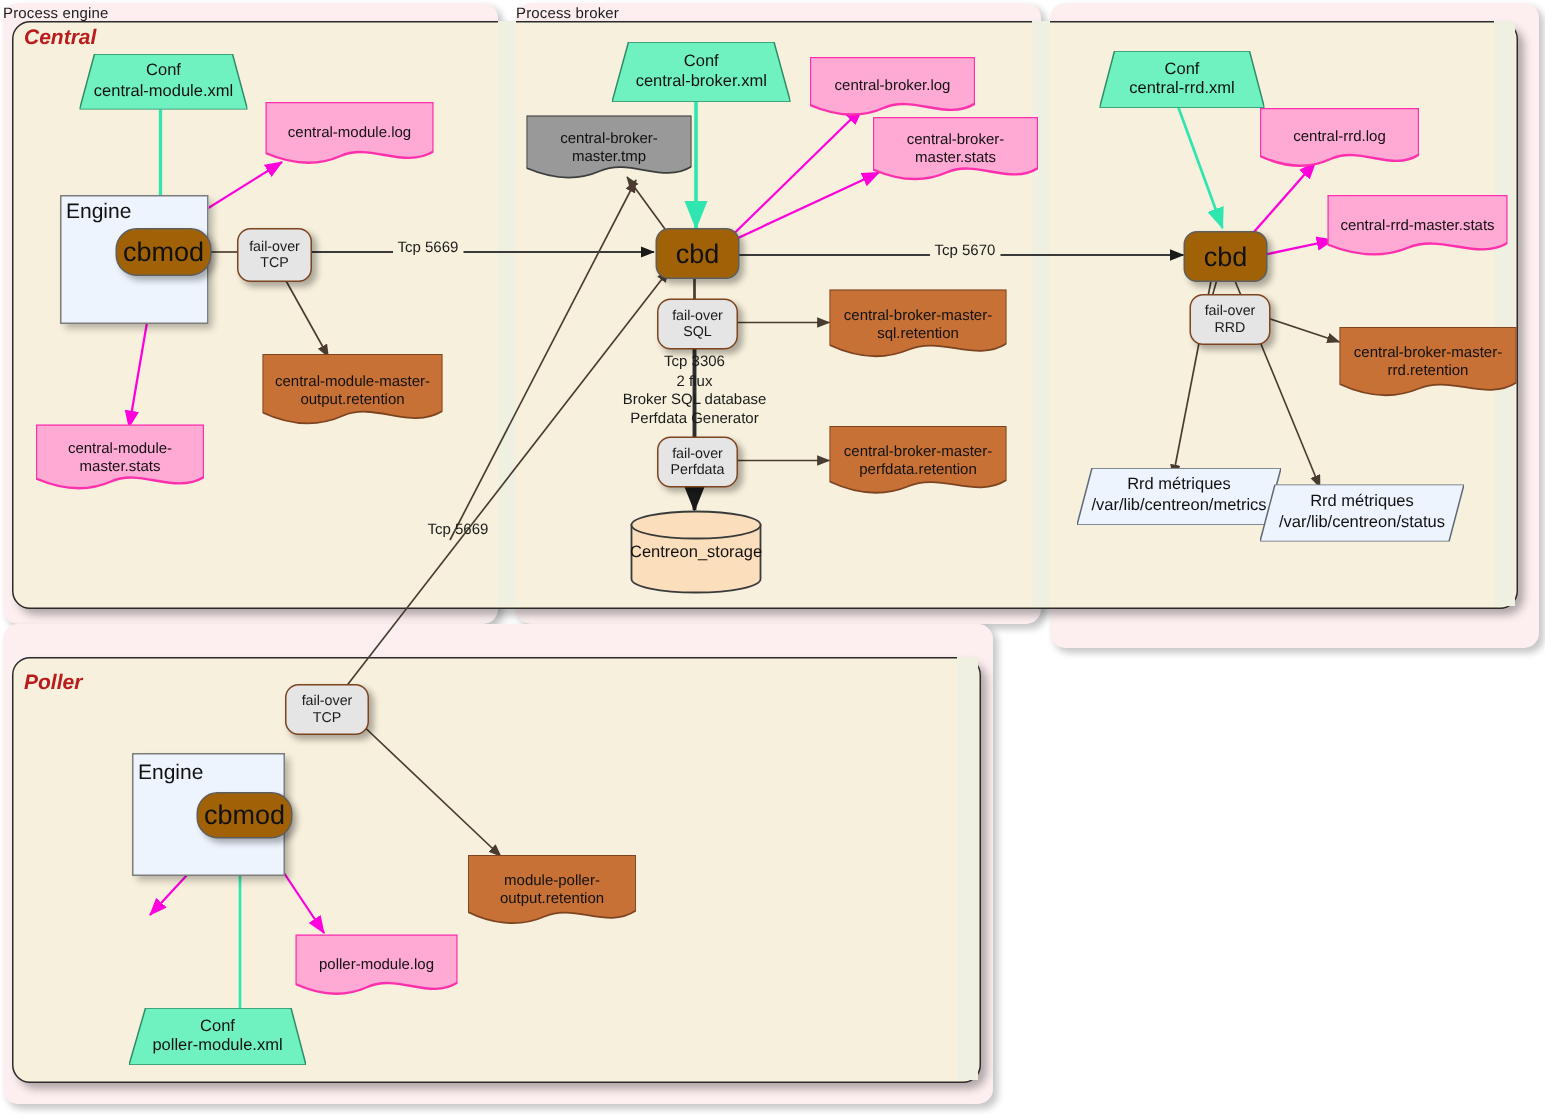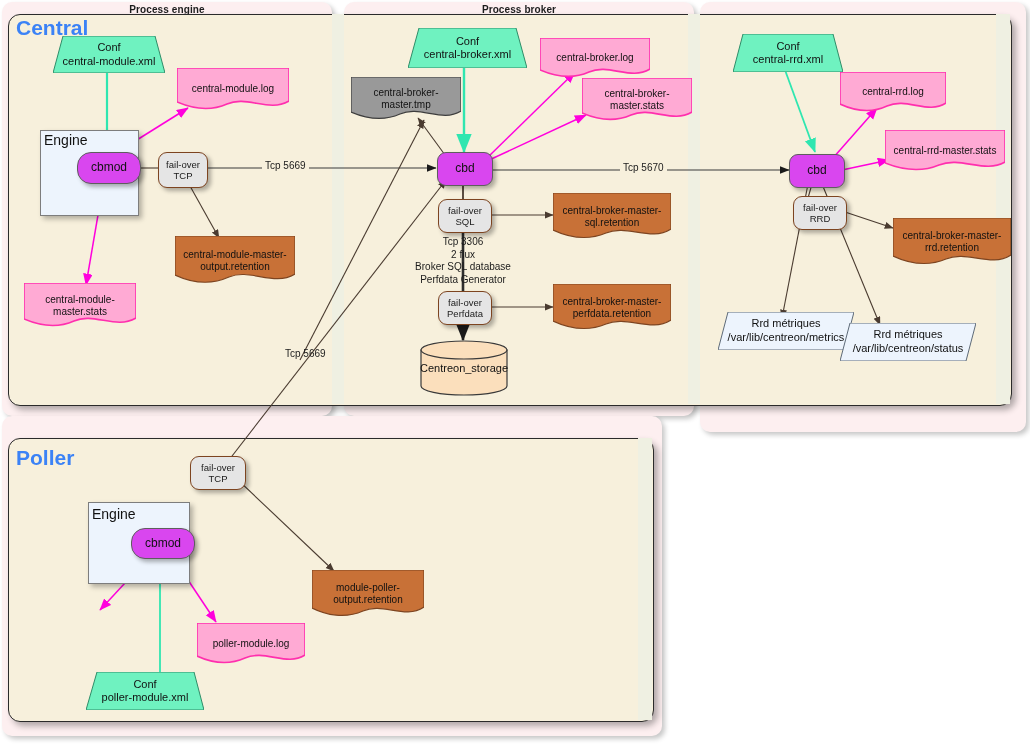--- a/index.html
+++ b/index.html
@@ -2,38 +2,38 @@
 <html><head>
 <meta charset="utf-8">
 <style>
   html,body{margin:0;padding:0;background:#ffffff;}
   body{font-family:"Liberation Sans", sans-serif;}
   #stage{position:relative;width:1030px;height:744px;background:#ffffff;overflow:hidden;}
 
   
   .pink-frame{position:absolute;background:#fdeff0;border-radius:10px;
               box-shadow:3px 3px 5px rgba(0,0,0,.22);}
-  .pink-label{position:absolute;font-size:10px;font-weight:bold;color:#1d1d1d;
-              text-align:center;letter-spacing:.1px;}
+  .pink-label{position:absolute;font-size:10px;font-weight:normal;color:#1d1d1d;
+              text-align:left;letter-spacing:.1px;}
   .beige-box{position:absolute;background:#f7f0dc;border:1.6px solid #2b2b2b;
              border-radius:12px;box-shadow:4px 4px 6px rgba(0,0,0,.30);}
-  .zone-title{position:absolute;font-size:21px;font-weight:bold;color:#3b82f6;
-              font-family:"Liberation Sans",sans-serif;}
+  .zone-title{position:absolute;font-size:14px;font-weight:bold;color:#b91c1c;
+              font-family:"Liberation Sans",sans-serif;font-style:italic;}
 
   
   .engine-box{position:absolute;background:#edf4fd;border:1px solid #7d7d7d;
               box-shadow:3px 3px 5px rgba(0,0,0,.28);}
   .engine-label{position:absolute;font-size:14px;color:#111;}
 
   
   .node{position:absolute;display:flex;align-items:center;justify-content:center;
         text-align:center;line-height:1.12;color:#111;}
 
-  .rounded-proc{background:#d946ef;border:1.4px solid #5e5e5e;border-radius:9px;
-                font-size:12px;box-shadow:3px 3px 4px rgba(0,0,0,.30);}
+  .rounded-proc{background:#a16207;border:1.4px solid #5e5e5e;border-radius:9px;
+                font-size:18px;box-shadow:3px 3px 4px rgba(0,0,0,.30);}
   .rounded-proc.inner{border-radius:14px;}
 
   .failover{background:#e5e5e5;border:1.2px solid #7d4420;border-radius:9px;
             font-size:9.5px;color:#1a1a1a;box-shadow:3px 3px 4px rgba(0,0,0,.30);line-height:1.18;}
 
   .doc{font-size:10px;color:#111;box-shadow:none;}
   .doc .docbg{position:absolute;inset:0;}
   .doc .doctxt{position:relative;z-index:2;width:100%;padding:0 6px;box-sizing:border-box;
                text-align:center;line-height:1.2;}
 

